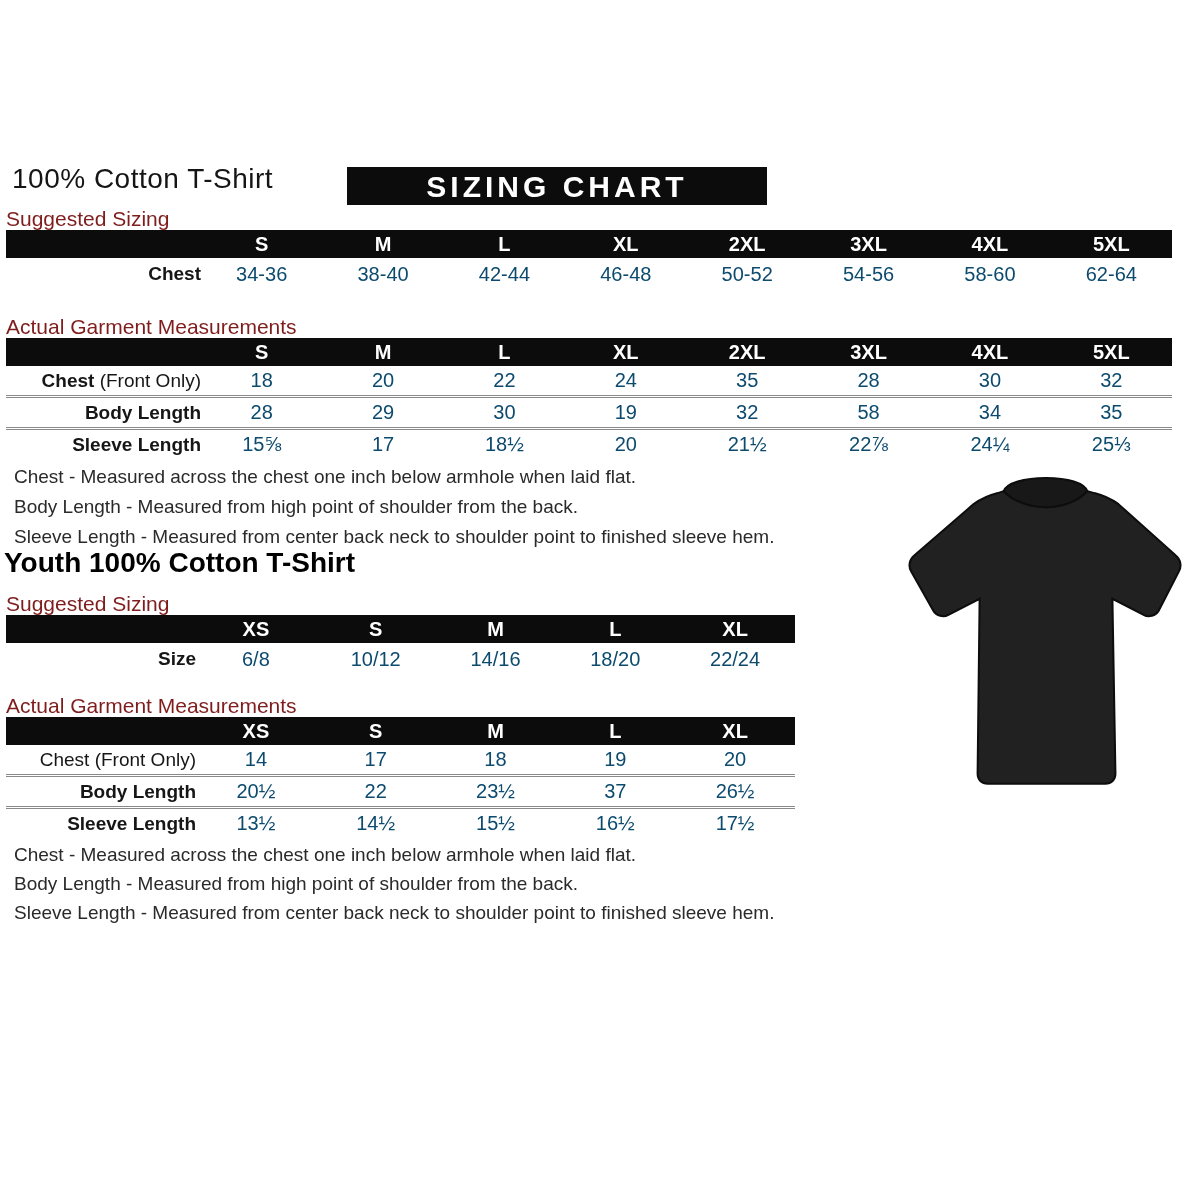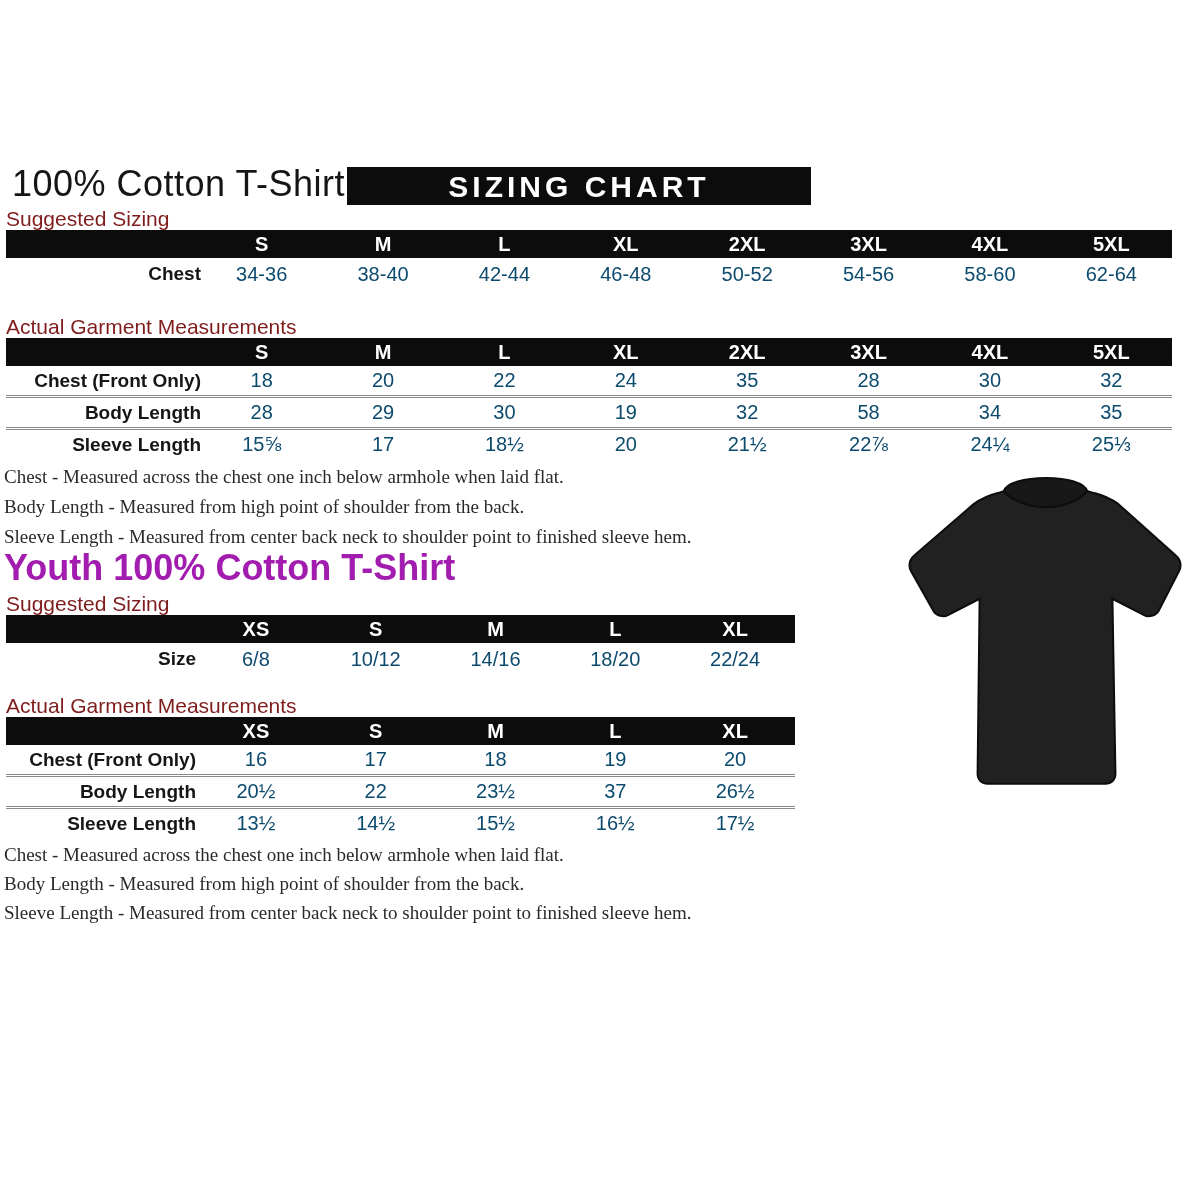--- a/index.html
+++ b/index.html
@@ -1,45 +1,45 @@
 <!DOCTYPE html>
 <html><head>
 <meta charset="utf-8">
 <style>
   html,body { margin:0; padding:0; background:#ffffff; }
   body { font-family:"Liberation Sans", sans-serif; color:#1c1c1c; }
   .page { position:relative; width:1200px; height:1200px; background:#ffffff; overflow:hidden; }
   .abs { position:absolute; }
 
-  .adult-title { left:12px; top:163px; font-size:36px; font-weight:400; color:#151515; letter-spacing:0.5px; }
-  .banner { left:347px; top:167px; width:464px; height:38px; background:#0c0c0c; color:#ffffff;
+  .adult-title { left:12px; top:163px; font-size:28px; font-weight:400; color:#151515; letter-spacing:0.5px; }
+  .banner { left:347px; top:167px; width:420px; height:38px; background:#0c0c0c; color:#ffffff;
             font-weight:bold; font-size:30px; letter-spacing:4px; text-align:center; line-height:39px; }
   .sublabel { font-size:21px; color:#7f1d1d; }
   .lbl-sug1 { left:6px; top:207px; }
   .lbl-act1 { left:6px; top:315px; }
   .lbl-sug2 { left:6px; top:592px; }
   .lbl-act2 { left:6px; top:694px; }
-  .youth-title { left:4px; top:547px; font-size:36px; font-weight:bold; color:#a21caf; }
+  .youth-title { left:4px; top:547px; font-size:28px; font-weight:bold; color:#000000; }
 
   table { border-collapse:collapse; table-layout:fixed; }
   .t-adult { left:6px; top:230px; width:1166px; }
   .t-adult2 { left:6px; top:338px; width:1166px; }
   .t-youth { left:6px; top:615px; width:789px; }
   .t-youth2 { left:6px; top:717px; width:789px; }
 
   thead th { background:#0c0c0c; color:#ffffff; font-size:20px; font-weight:bold;
              height:28px; padding:0; text-align:center; }
   tbody td { font-size:20px; color:#0c4a6e; text-align:center; height:32px;
              padding:0; vertical-align:middle; }
   .t-adult2 tbody td, .t-youth2 tbody td { height:29px; }
   td.rowlabel { text-align:right; padding-left:9px; font-size:19px; font-weight:bold; color:#161616; }
-  td.rowlabel .plain, td.rowlabel.plain { font-weight:700; }
+  td.rowlabel .plain, td.rowlabel.plain { font-weight:400; }
   tr.sep td { border-top:3px double #8a8a8a; }
 
-  .notes { left:4px; font-size:19px; color:#2a2a2a;font-family:Liberation Serif, serif; }
+  .notes { left:14px; font-size:19px; color:#2a2a2a; }
   .notes1 { top:462px; line-height:30px; }
   .notes2 { top:840px; line-height:29px; font-weight:500; }
   .note-line { white-space:nowrap; }
 
   .tshirt { left:893px; top:477px; width:302px; height:332px; }
 </style>
 </head>
 <body>
 
 <div class="page">
@@ -189,21 +189,21 @@
         <th>XS</th>
         <th>S</th>
         <th>M</th>
         <th>L</th>
         <th>XL</th>
       </tr>
     </thead>
     <tbody>
       <tr>
         <td class="rowlabel plain">Chest (Front Only)</td>
-        <td>16</td>
+        <td>14</td>
         <td>17</td>
         <td>18</td>
         <td>19</td>
         <td>20</td>
       </tr>
       <tr class="sep">
         <td class="rowlabel">Body Length</td>
         <td>20½</td>
         <td>22</td>
         <td>23½</td>

